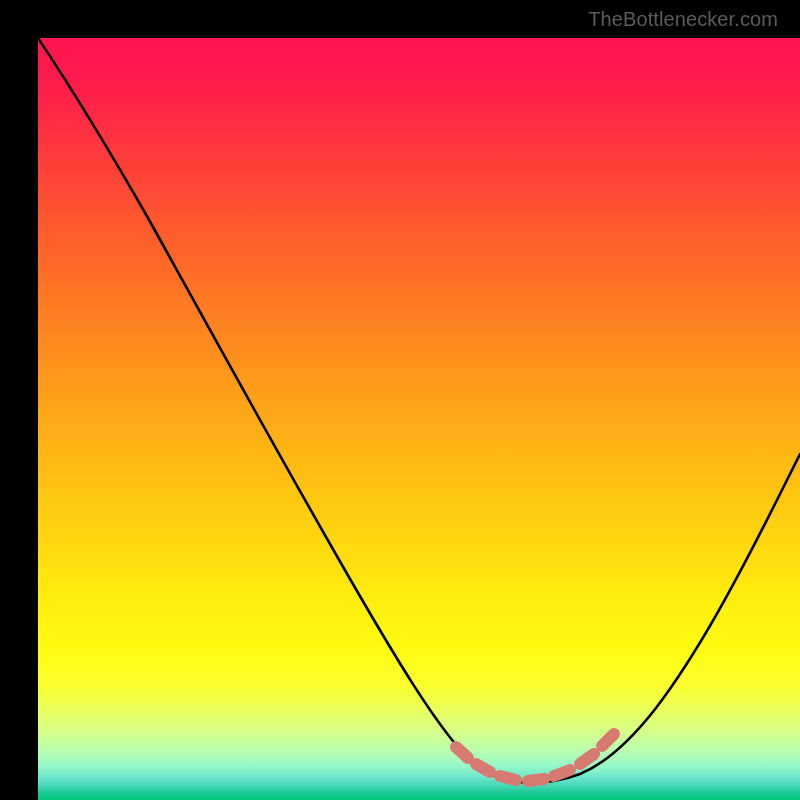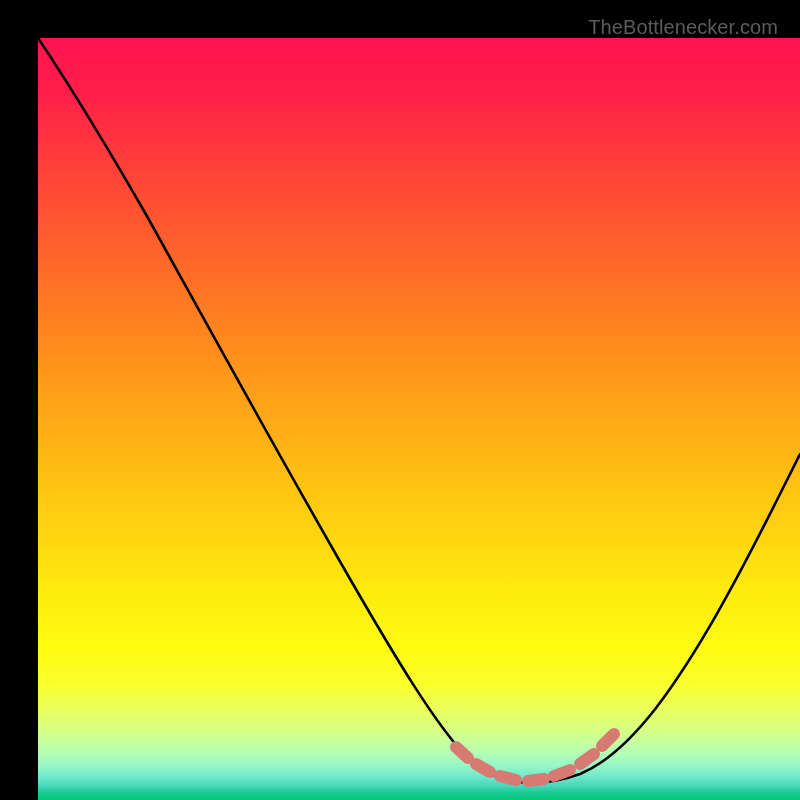--- a/index.html
+++ b/index.html
@@ -57,21 +57,21 @@
   }
   .curve-svg {
     position: absolute;
     left: 0;
     top: 0;
     width: 762px;
     height: 762px;
   }
   .watermark {
     position: absolute;
-    top: 16px;
+    top: 8px;
     right: 22px;
     color: #5c5c5c;
     font-size: 20px;
     font-weight: 400;
     letter-spacing: 0.1px;
   }
 </style>
 </head>
 <body>
 

